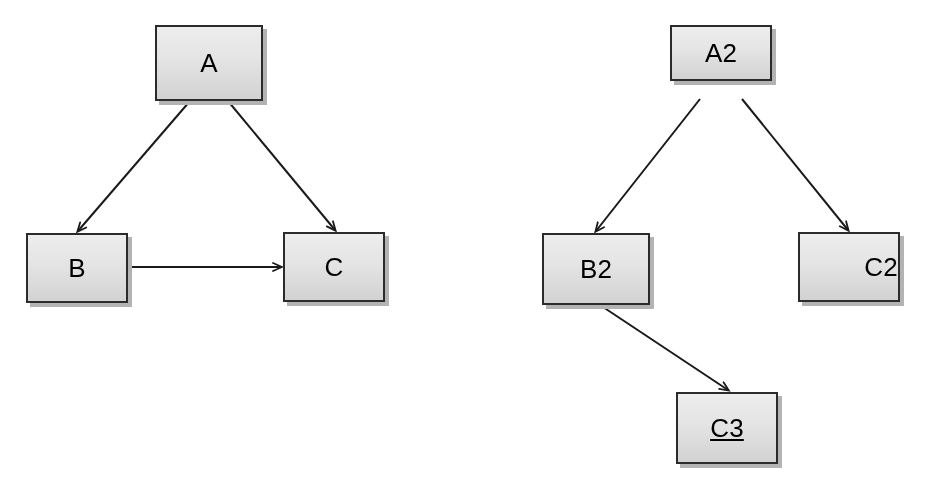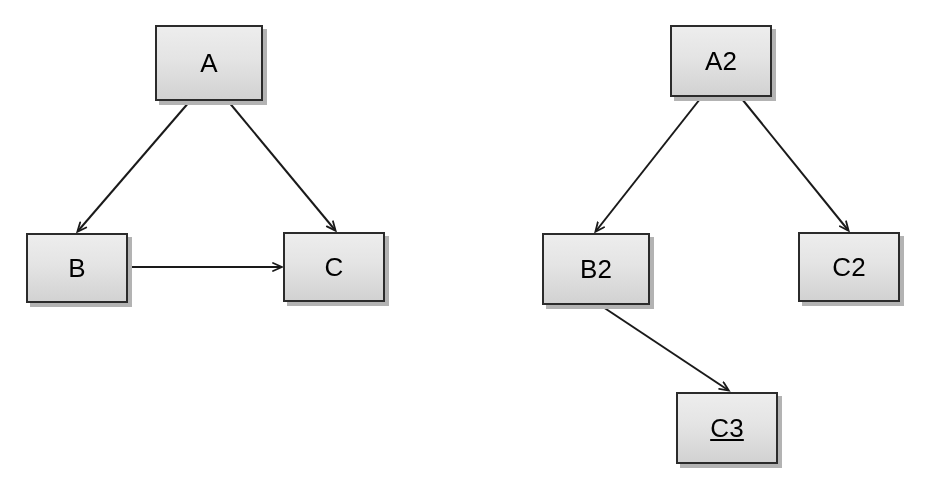--- a/index.html
+++ b/index.html
@@ -70,27 +70,27 @@
   <div id="nodes-group">
       <div class="node" style="left: 155px; top: 25px; width: 108px; height: 76px;">
         <span class="node-label">A</span>
       </div>
       <div class="node" style="left: 26px; top: 233px; width: 102px; height: 70px;">
         <span class="node-label">B</span>
       </div>
       <div class="node" style="left: 283px; top: 232px; width: 102px; height: 70px;">
         <span class="node-label">C</span>
       </div>
-      <div class="node" style="left: 670px; top: 25px; width: 102px; height: 72px;">
+      <div class="node" style="left: 670px; top: 25px; width: 102px; height: 56px;">
         <span class="node-label">A2</span>
       </div>
       <div class="node" style="left: 542px; top: 233px; width: 108px; height: 72px;">
         <span class="node-label">B2</span>
       </div>
-      <div class="node" style="left: 798px; top: 232px; width: 102px; height: 70px;">
+      <div class="node" style="left: 798px; top: 232px; width: 102px; height: 70px; justify-content: flex-end;">
         <span class="node-label">C2</span>
       </div>
       <div class="node" style="left: 676px; top: 392px; width: 102px; height: 72px; text-decoration: underline;">
         <span class="node-label">C3</span>
       </div>
     </div>
 
 </div>
 
 </body></html>

